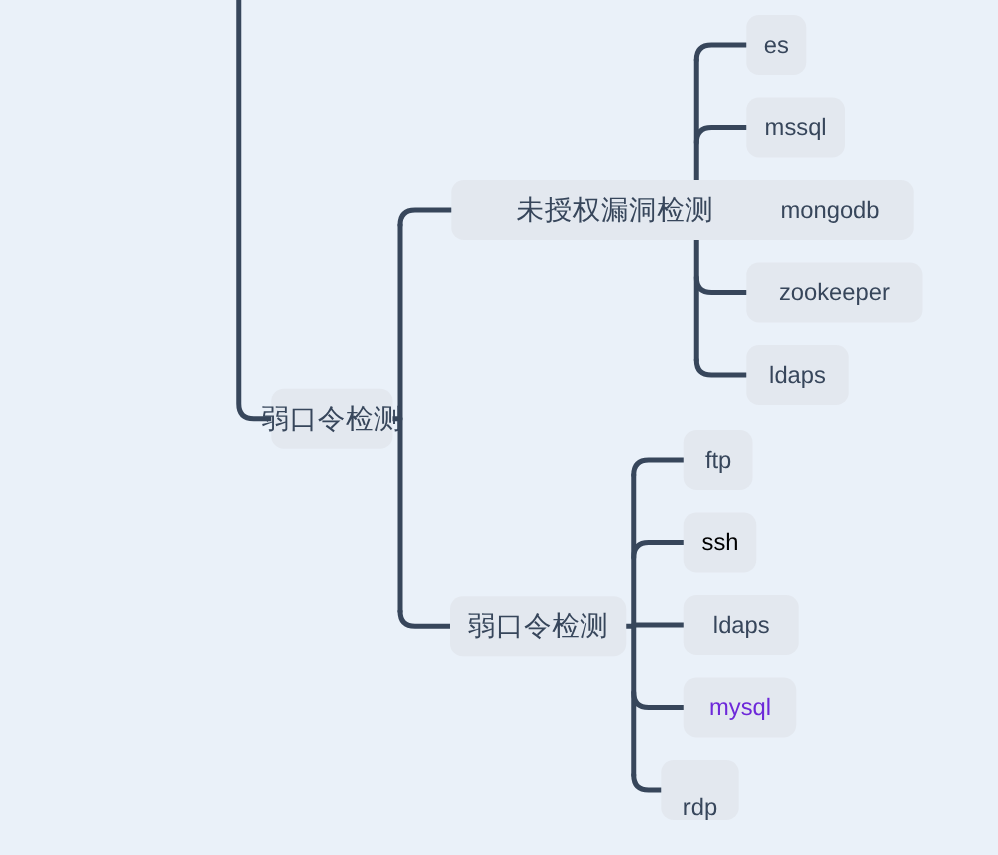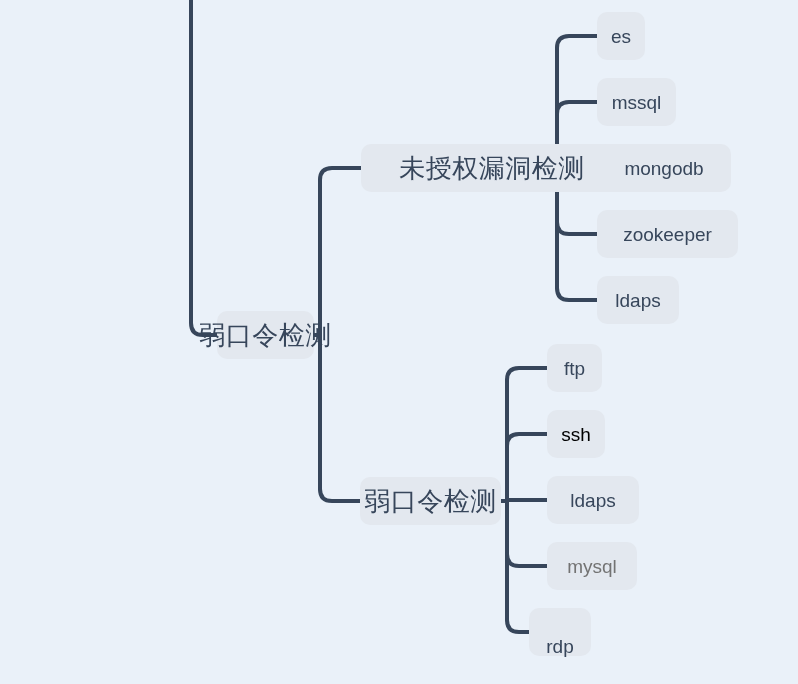--- a/index.html
+++ b/index.html
@@ -37,21 +37,21 @@
     justify-content: center;
     white-space: nowrap;
     user-select: none;
   }
   .node-label {
     display: block;
     line-height: 1;
     color: #37465b;
   }
   .node.latin { font-size: 19px; }
-  .node.cjk   { font-size: 26px; }
+  .node.cjk   { font-size: 22px; }
   .node.cjk .node-label { letter-spacing: 0.5px; }
 </style>
 </head>
 <body>
 
 <div id="mindmap-canvas">
 
   <svg id="mindmap-edges" viewBox="0 0 798 684" xmlns="http://www.w3.org/2000/svg">
     <g id="edge-group" fill="none" stroke="#37465b" stroke-width="4" stroke-linecap="round" stroke-linejoin="round">
         <path d="M 191 0 L 191 323 Q 191 335 203 335 L 217 335"></path>
@@ -104,20 +104,20 @@
       <div class="node latin" style="left: 547px; top: 344px; width: 55px; height: 48px; background: rgb(227, 232, 239);">
         <span class="node-label" style="color: rgb(55, 70, 91);">ftp</span>
       </div>
       <div class="node latin" style="left: 547px; top: 410px; width: 58px; height: 48px; background: rgb(227, 232, 239);">
         <span class="node-label" style="color: #000000;">ssh</span>
       </div>
       <div class="node latin" style="left: 547px; top: 476px; width: 92px; height: 48px; background: rgb(227, 232, 239);">
         <span class="node-label" style="color: rgb(55, 70, 91);">ldaps</span>
       </div>
       <div class="node latin" style="left: 547px; top: 542px; width: 90px; height: 48px; background: rgb(227, 232, 239);">
-        <span class="node-label" style="color: #737373;">mysql</span>
+        <span class="node-label" style="color: #6d28d9;">mysql</span>
       </div>
       <div class="node latin" style="left: 529px; top: 608px; width: 62px; height: 48px; background: rgb(227, 232, 239); align-items: flex-end;">
         <span class="node-label" style="color: rgb(55, 70, 91);">rdp</span>
       </div>
     </div>
 
 </div>
 
 </body></html>

